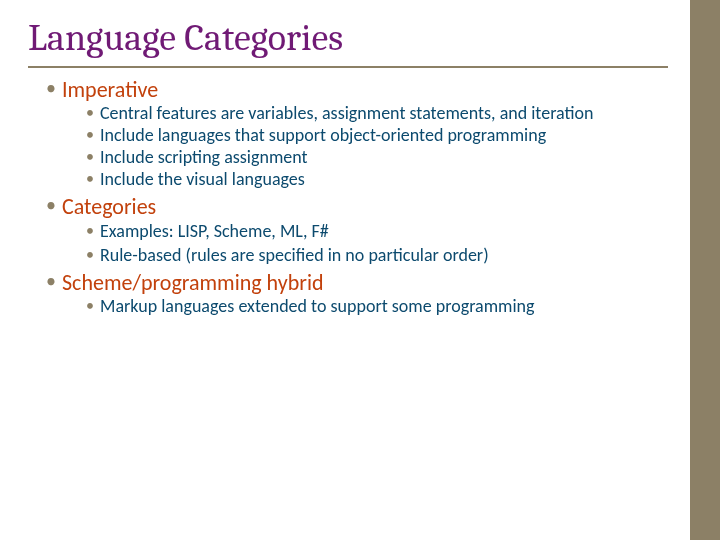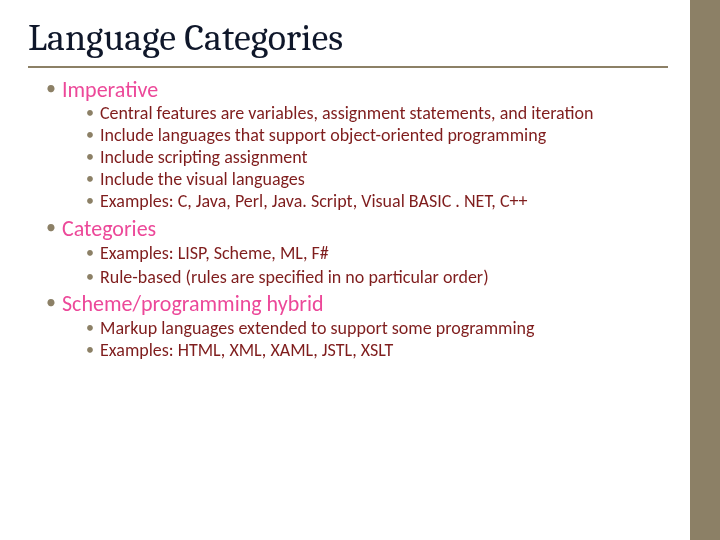--- a/index.html
+++ b/index.html
@@ -24,58 +24,58 @@
     right: 0;
     top: 0;
     width: 30px;
     height: 100%;
     background: #8c8066;
   }
   .title {
     font-family: "Cambria", "Georgia", serif;
     font-size: 38px;
     font-weight: 400;
-    color: #0f172a;
+    color: #701a75;
     margin: 0 0 2px 0;
     line-height: 1.1;
     border-bottom: 2px solid #8c8066;
     padding-bottom: 6px;
     width: 640px;
   }
   ul.level1 {
     list-style: none;
     margin: 8px 0 0 0;
     padding: 0 30px 0 18px;
   }
   ul.level1 > li {
     margin: 0 0 2px 0;
   }
   .l1-label {
     font-size: 22px;
-    color: #ec4899;
+    color: #c2410c;
     position: relative;
     padding-left: 16px;
     line-height: 1.25;
   }
   .l1-label::before {
     content: "•";
     color: #8c8066;
     position: absolute;
     left: 0;
     top: 0;
     font-size: 20px;
   }
   ul.level2 {
     list-style: none;
     margin: 0 0 2px 0;
     padding: 0 0 0 40px;
   }
   ul.level2 > li {
     font-size: 18px;
-    color: #7f1d1d;
+    color: #0c4a6e;
     position: relative;
     padding-left: 14px;
     line-height: 1.22;
     margin: 0;
   }
   ul.level2 > li::before {
     content: "•";
     color: #8c8066;
     position: absolute;
     left: 0;
@@ -93,39 +93,37 @@
 
   <ul class="level1">
 
     <li>
       <div class="l1-label">Imperative</div>
       <ul class="level2">
         <li>Central features are variables, assignment statements, and iteration</li>
         <li>Include languages that support object-oriented programming</li>
         <li>Include scripting assignment</li>
         <li>Include the visual languages</li>
-        <li>Examples: C, Java, Perl, Java. Script, Visual BASIC . NET, C++</li>
       </ul>
     </li>
 
     <li>
       <div class="l1-label">Categories</div>
       <ul class="level2">
         <li>Examples: LISP, Scheme, ML, F#</li>
       </ul>
     </li>
 
     <li>
       <ul class="level2">
         <li>Rule-based (rules are specified in no particular order)</li>
       </ul>
     </li>
 
     <li>
       <div class="l1-label">Scheme/programming hybrid</div>
       <ul class="level2">
         <li>Markup languages extended to support some programming</li>
-        <li>Examples: HTML, XML, XAML, JSTL, XSLT</li>
       </ul>
     </li>
 
   </ul>
 </div>
 
 </body></html>

